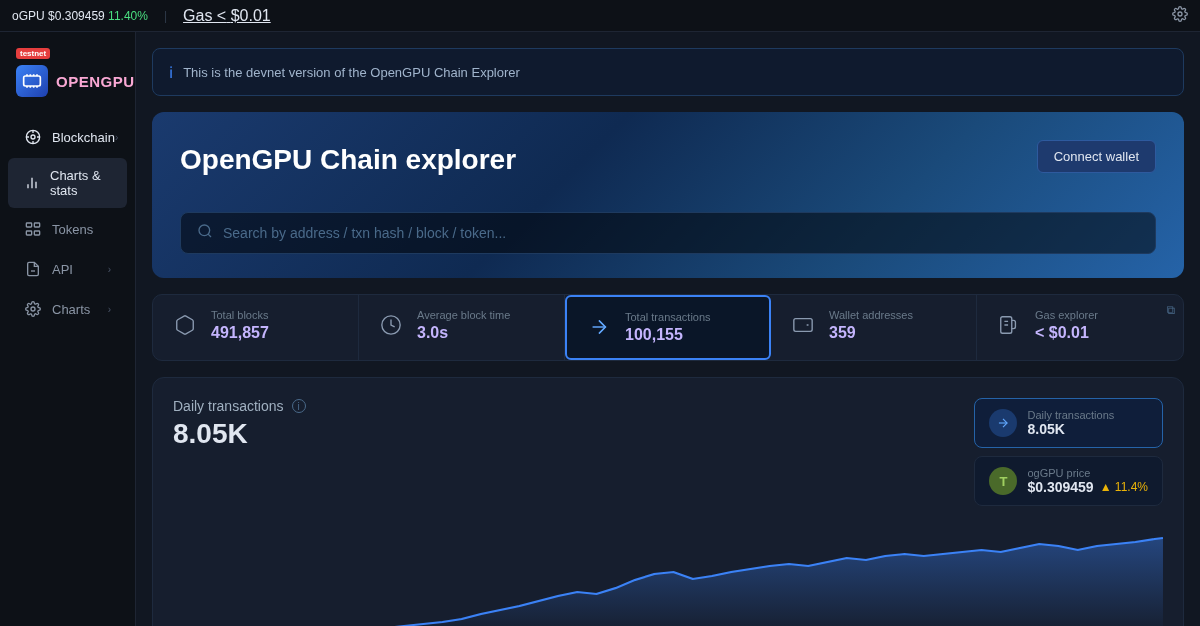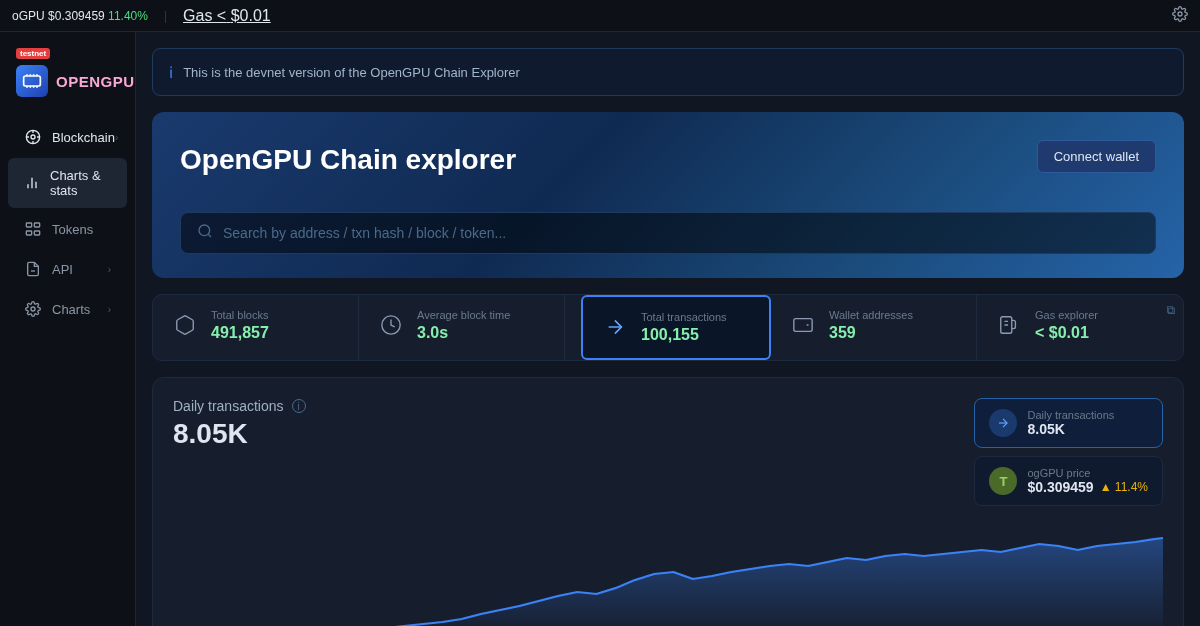--- a/index.html
+++ b/index.html
@@ -197,42 +197,41 @@
       display: flex;
       gap: 10px;
     }
     .stat-card:last-child {
       border-right: none;
     }
     .stat-card.active {
       border: 2px solid #3b82f6;
       border-radius: 6px;
       background: #0f1e3a;
-      margin-left: 16px;
     }
     .stat-icon {
       width: 32px;
       height: 32px;
       display: flex;
       align-items: center;
       justify-content: center;
       font-size: 18px;
       color: #8a9ab0;
       flex-shrink: 0;
     }
     .stat-info {}
     .stat-label {
       font-size: 11px;
       color: #6a7a8a;
       margin-bottom: 3px;
     }
     .stat-value {
       font-size: 16px;
       font-weight: 600;
-      color: #86efac;
+      color: #c4b5fd;
     }
 
     
     .chart-section {
       background: #161e2e;
       border-radius: 12px;
       padding: 20px;
       border: 1px solid #1e2a3e;
     }
     .chart-header {

